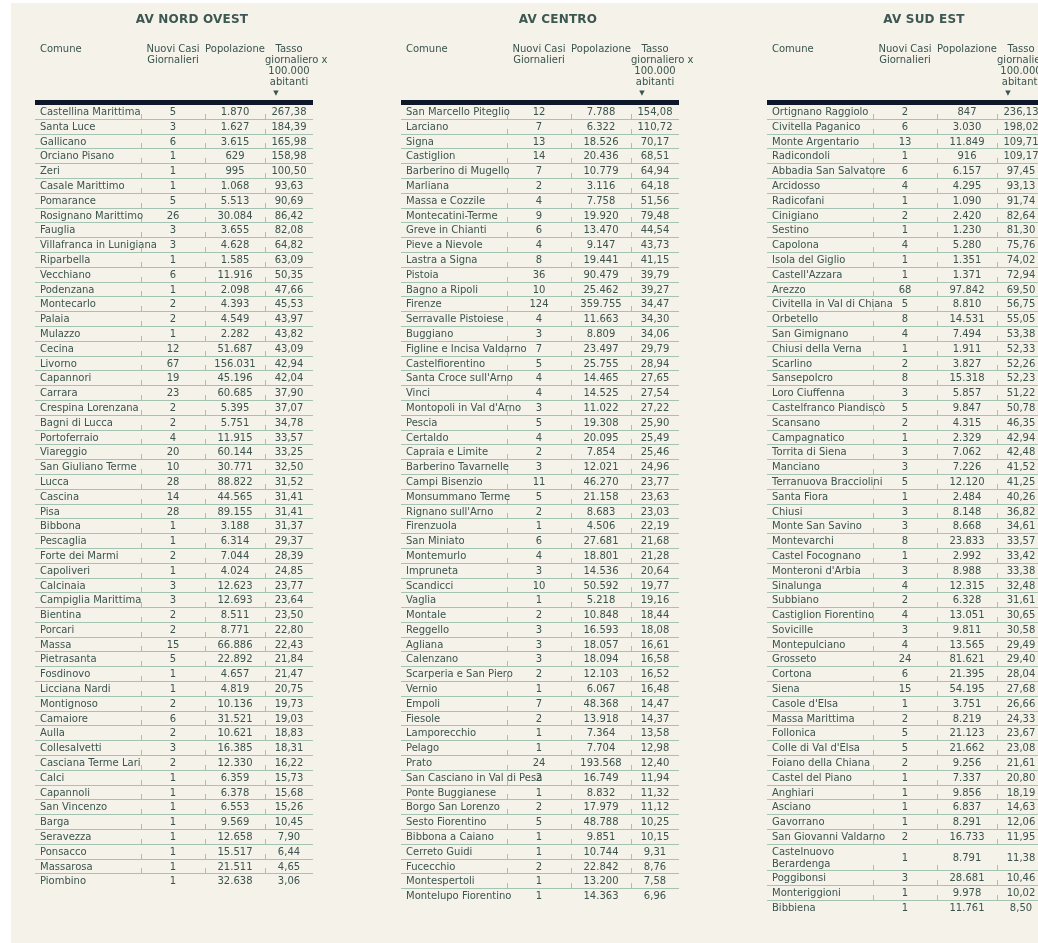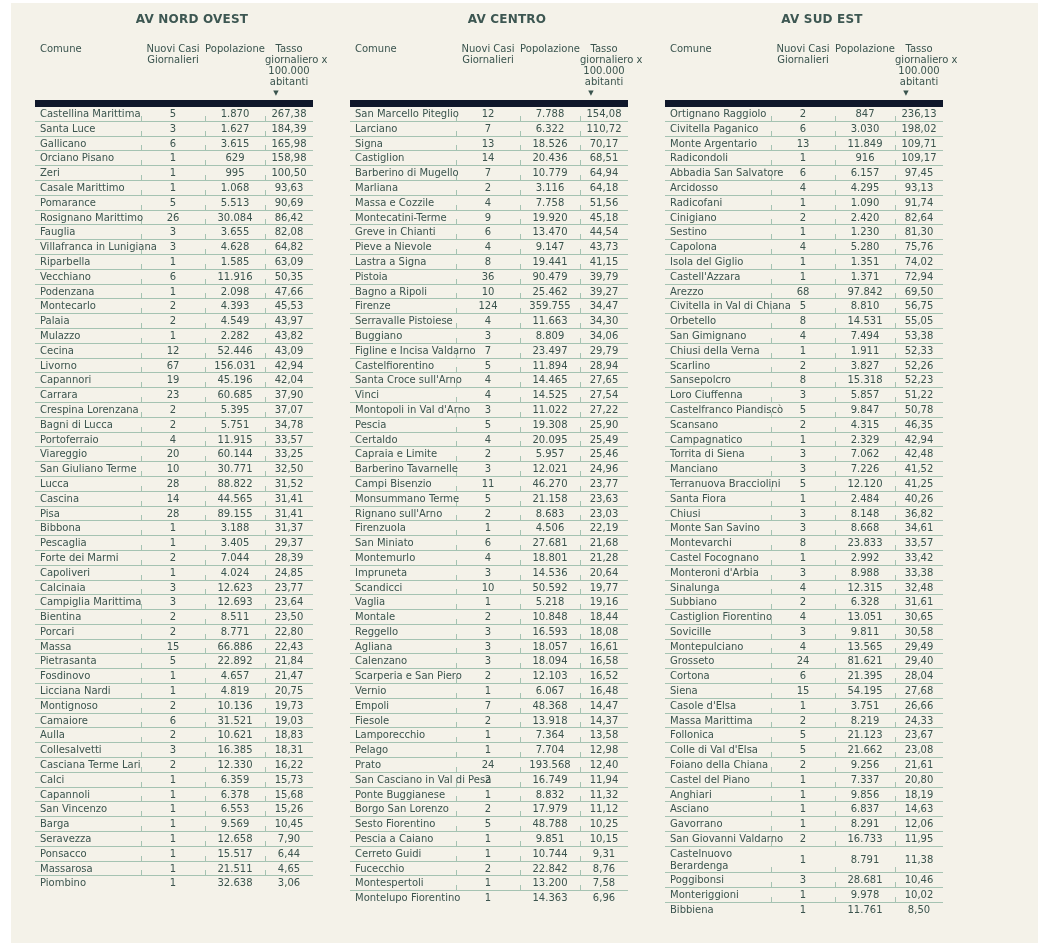--- a/index.html
+++ b/index.html
@@ -6,42 +6,42 @@
   body{
     width:1038px;height:943px;overflow:hidden;position:relative;
     background:#f4f2e9;
     font-family:"DejaVu Sans","Liberation Sans",sans-serif;
     color:#3a544e;
   }
   .edge-strip-top{position:absolute;left:0;top:0;width:1038px;height:3px;background:#ffffff;}
   .edge-strip-left{position:absolute;left:0;top:0;width:11px;height:943px;background:#ffffff;}
   .tables-row{
     position:absolute;left:0;top:3px;width:1038px;
-    display:flex;gap:37px;padding-left:35px;box-sizing:border-box;
+    display:flex;gap:88px;padding-left:35px;box-sizing:border-box;
   }
   .av-block{width:278px;flex:0 0 278px;}
   .av-title{
     margin-top:9px;line-height:15px;text-align:center;
     transform:translateX(18px);
     font-size:12px;font-weight:bold;color:#3d5752;letter-spacing:.2px;
     white-space:nowrap;
   }
   table.av-table{
     width:278px;border-collapse:collapse;table-layout:fixed;
     margin-top:0;
   }
   col.c-comune{width:106px;}
   col.c-nuovi{width:64px;}
   col.c-pop{width:60px;}
   col.c-tasso{width:48px;}
   thead th{
     vertical-align:top;padding:16px 0 2px 0;
     font-weight:normal;font-size:10px;line-height:11px;
     color:#3a544e;white-space:pre;
-    border-bottom:7px solid #0f172a;
+    border-bottom:5px solid #0f172a;
   }
   th.col-comune{text-align:left;padding-left:5px;}
   th.col-nuovi,th.col-pop,th.col-tasso{text-align:center;}
   .sort-arrow{
     display:block;font-size:7px;line-height:9px;margin-top:2px;
     text-align:center;transform:translateX(-13px);color:#3a544e;cursor:pointer;
   }
   tbody td{
     font-size:10px;line-height:11.8px;padding:1px 0;
     vertical-align:middle;border-bottom:1px solid #a5c3b2;
@@ -178,21 +178,21 @@
           </tr>
           <tr>
             <td class="col-comune">Mulazzo</td>
             <td class="col-nuovi">1</td>
             <td class="col-pop">2.282</td>
             <td class="col-tasso">43,82</td>
           </tr>
           <tr>
             <td class="col-comune">Cecina</td>
             <td class="col-nuovi">12</td>
-            <td class="col-pop">52.446</td>
+            <td class="col-pop">51.687</td>
             <td class="col-tasso">43,09</td>
           </tr>
           <tr>
             <td class="col-comune">Livorno</td>
             <td class="col-nuovi">67</td>
             <td class="col-pop">156.031</td>
             <td class="col-tasso">42,94</td>
           </tr>
           <tr>
             <td class="col-comune">Capannori</td>
@@ -256,21 +256,21 @@
           </tr>
           <tr>
             <td class="col-comune">Bibbona</td>
             <td class="col-nuovi">1</td>
             <td class="col-pop">3.188</td>
             <td class="col-tasso">31,37</td>
           </tr>
           <tr>
             <td class="col-comune">Pescaglia</td>
             <td class="col-nuovi">1</td>
-            <td class="col-pop">3.405</td>
+            <td class="col-pop">6.314</td>
             <td class="col-tasso">29,37</td>
           </tr>
           <tr>
             <td class="col-comune">Forte dei Marmi</td>
             <td class="col-nuovi">2</td>
             <td class="col-pop">7.044</td>
             <td class="col-tasso">28,39</td>
           </tr>
           <tr>
             <td class="col-comune">Capoliveri</td>
@@ -469,21 +469,21 @@
           <tr>
             <td class="col-comune">Massa e Cozzile</td>
             <td class="col-nuovi">4</td>
             <td class="col-pop">7.758</td>
             <td class="col-tasso">51,56</td>
           </tr>
           <tr>
             <td class="col-comune">Montecatini-Terme</td>
             <td class="col-nuovi">9</td>
             <td class="col-pop">19.920</td>
-            <td class="col-tasso">45,18</td>
+            <td class="col-tasso">79,48</td>
           </tr>
           <tr>
             <td class="col-comune">Greve in Chianti</td>
             <td class="col-nuovi">6</td>
             <td class="col-pop">13.470</td>
             <td class="col-tasso">44,54</td>
           </tr>
           <tr>
             <td class="col-comune">Pieve a Nievole</td>
             <td class="col-nuovi">4</td>
@@ -528,21 +528,21 @@
           </tr>
           <tr>
             <td class="col-comune">Figline e Incisa Valdarno</td>
             <td class="col-nuovi">7</td>
             <td class="col-pop">23.497</td>
             <td class="col-tasso">29,79</td>
           </tr>
           <tr>
             <td class="col-comune">Castelfiorentino</td>
             <td class="col-nuovi">5</td>
-            <td class="col-pop">11.894</td>
+            <td class="col-pop">25.755</td>
             <td class="col-tasso">28,94</td>
           </tr>
           <tr>
             <td class="col-comune">Santa Croce sull'Arno</td>
             <td class="col-nuovi">4</td>
             <td class="col-pop">14.465</td>
             <td class="col-tasso">27,65</td>
           </tr>
           <tr>
             <td class="col-comune">Vinci</td>
@@ -564,21 +564,21 @@
           </tr>
           <tr>
             <td class="col-comune">Certaldo</td>
             <td class="col-nuovi">4</td>
             <td class="col-pop">20.095</td>
             <td class="col-tasso">25,49</td>
           </tr>
           <tr>
             <td class="col-comune">Capraia e Limite</td>
             <td class="col-nuovi">2</td>
-            <td class="col-pop">5.957</td>
+            <td class="col-pop">7.854</td>
             <td class="col-tasso">25,46</td>
           </tr>
           <tr>
             <td class="col-comune">Barberino Tavarnelle</td>
             <td class="col-nuovi">3</td>
             <td class="col-pop">12.021</td>
             <td class="col-tasso">24,96</td>
           </tr>
           <tr>
             <td class="col-comune">Campi Bisenzio</td>
@@ -718,21 +718,21 @@
             <td class="col-pop">17.979</td>
             <td class="col-tasso">11,12</td>
           </tr>
           <tr>
             <td class="col-comune">Sesto Fiorentino</td>
             <td class="col-nuovi">5</td>
             <td class="col-pop">48.788</td>
             <td class="col-tasso">10,25</td>
           </tr>
           <tr>
-            <td class="col-comune">Pescia a Caiano</td>
+            <td class="col-comune">Bibbona a Caiano</td>
             <td class="col-nuovi">1</td>
             <td class="col-pop">9.851</td>
             <td class="col-tasso">10,15</td>
           </tr>
           <tr>
             <td class="col-comune">Cerreto Guidi</td>
             <td class="col-nuovi">1</td>
             <td class="col-pop">10.744</td>
             <td class="col-tasso">9,31</td>
           </tr>

